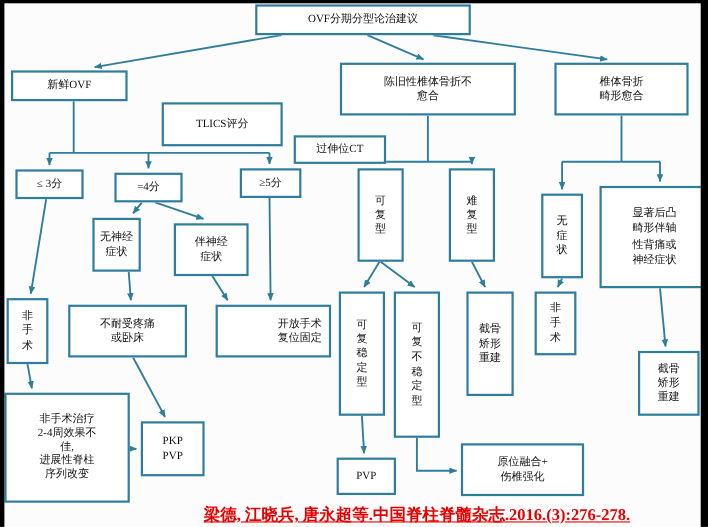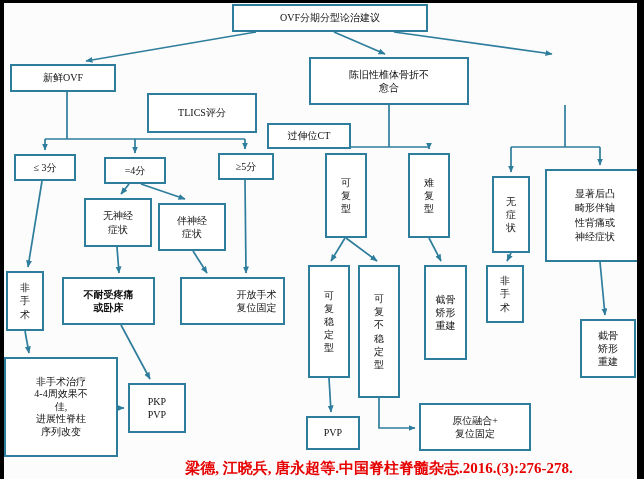--- a/index.html
+++ b/index.html
@@ -23,21 +23,21 @@
     color:#101010; font-size:10px; line-height:1.32;
     display:flex; align-items:center; justify-content:center;
     text-align:center; white-space:pre-line;
   }
   .node.dense { line-height:1.25; }
   .node.tall { line-height:1.42; }
 
   .citation {
     position:absolute; left:118px; top:459px; width:522px; text-align:center;
     color:var(--citation,#e60000); font-size:15px; font-weight:bold;
-    white-space:nowrap;
+    text-decoration:underline; white-space:nowrap;
   }
 </style>
 </head>
 <body>
 
 <div id="screen">
 
   <svg id="flow" width="644" height="479" aria-hidden="true">
     <defs>
       <marker id="ah" markerWidth="9" markerHeight="8" refX="6.5" refY="3" orient="auto" markerUnits="userSpaceOnUse">
@@ -75,41 +75,43 @@
     <path class="edge arrow" d="M600,262 L605,315"></path>
   </svg>
 
   <div class="node" style="left:232px;top:4px;width:196px;height:28px;">OVF分期分型论治建议</div>
 
   <div class="node" style="left:10px;top:64px;width:106px;height:28px;">新鲜OVF</div>
   <div class="node" style="left:147px;top:93px;width:110px;height:40px;">TLICS评分</div>
 
   <div class="node" style="left:309px;top:57px;width:160px;height:48px;">陈旧性椎体骨折不
 愈合</div>
+  <div class="node" style="left:504px;top:57px;width:122px;height:48px;">椎体骨折
+畸形愈合</div>
   <div class="node" style="left:267px;top:123px;width:84px;height:26px;">过伸位CT</div>
 
   <div class="node" style="left:14px;top:154px;width:62px;height:27px;">≤ 3分</div>
   <div class="node" style="left:104px;top:157px;width:62px;height:27px;">=4分</div>
   <div class="node" style="left:218px;top:153px;width:56px;height:27px;">≥5分</div>
 
-  <div class="node" style="left:84px;top:198px;width:68px;height:49px;">无神经
+  <div class="node" style="left:84px;top:198px;width:44px;height:49px;">无神经
 症状</div>
   <div class="node" style="left:158px;top:203px;width:68px;height:48px;text-align:center;">伴神经
 症状</div>
 
   <div class="node" style="left:6px;top:271px;width:38px;height:60px;">非
 手
 术</div>
-  <div class="node" style="left:62px;top:277px;width:93px;height:48px;font-weight:bold;">不耐受疼痛
+  <div class="node" style="left:62px;top:277px;width:108px;height:48px;">不耐受疼痛
 或卧床</div>
-  <div class="node" style="left:180px;top:277px;width:105px;height:48px;padding-left:48px;">开放手术
+  <div class="node" style="left:196px;top:277px;width:105px;height:48px;padding-left:48px;">开放手术
 复位固定</div>
 
   <div class="node dense" style="left:4px;top:357px;width:114px;height:100px;">非手术治疗
-4-4周效果不
+2-4周效果不
 佳,
 进展性脊柱
 序列改变</div>
   <div class="node" style="left:128px;top:383px;width:58px;height:50px;">PKP
 PVP</div>
 
   <div class="node" style="left:325px;top:153px;width:42px;height:85px;">可
 复
 型</div>
   <div class="node" style="left:408px;top:153px;width:42px;height:85px;">难
@@ -126,21 +128,21 @@
 不
 稳
 定
 型</div>
   <div class="node" style="left:424px;top:265px;width:43px;height:95px;">截骨
 矫形
 重建</div>
 
   <div class="node" style="left:306px;top:416px;width:54px;height:34px;">PVP</div>
   <div class="node" style="left:419px;top:403px;width:112px;height:48px;">原位融合+
-复位固定</div>
+伤椎强化</div>
 
   <div class="node" style="left:492px;top:176px;width:38px;height:77px;">无
 症
 状</div>
   <div class="node tall" style="left:545px;top:169px;width:100px;height:93px;">显著后凸
 畸形伴轴
 性背痛或
 神经症状</div>
 
   <div class="node" style="left:486px;top:265px;width:38px;height:58px;">非

